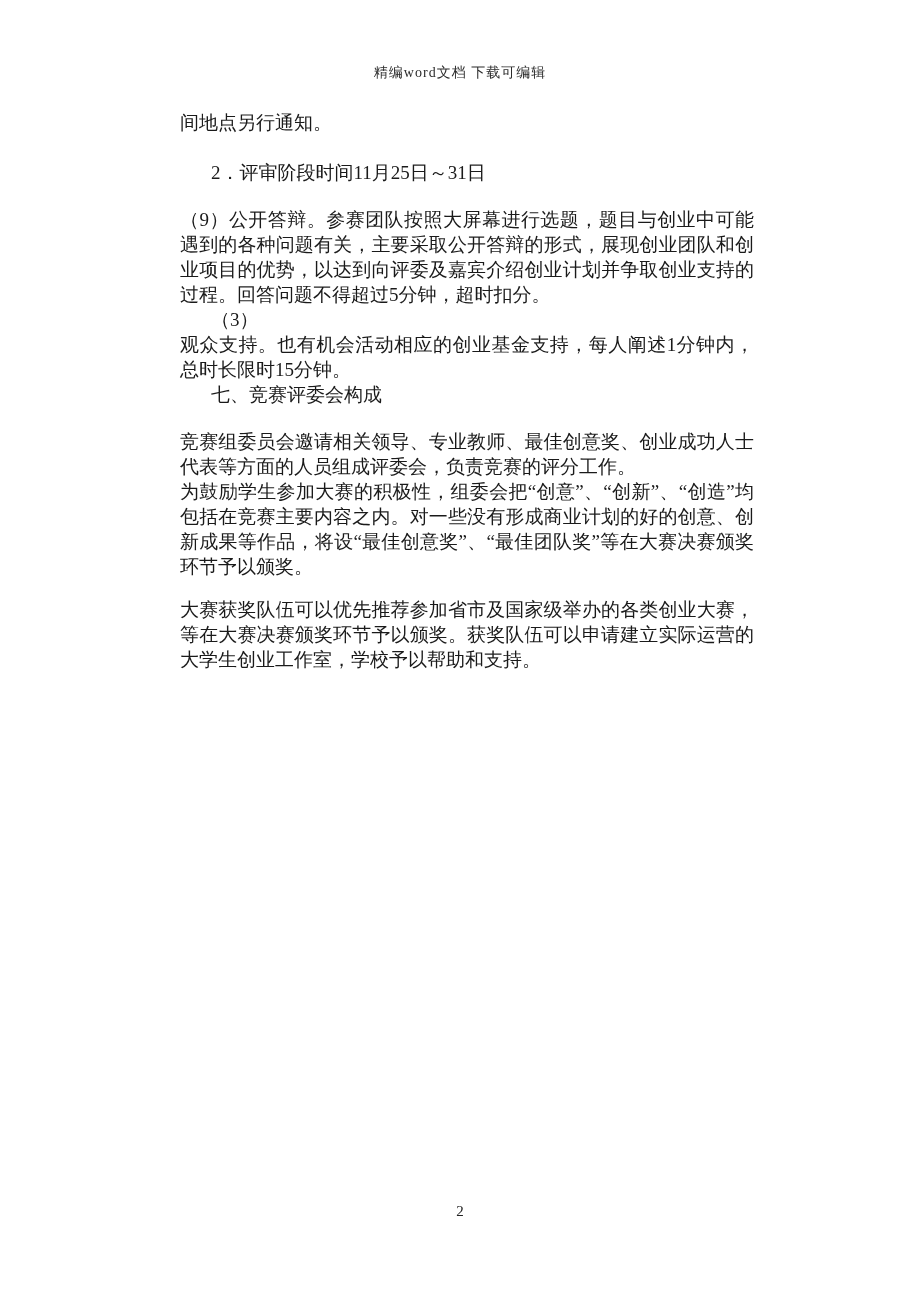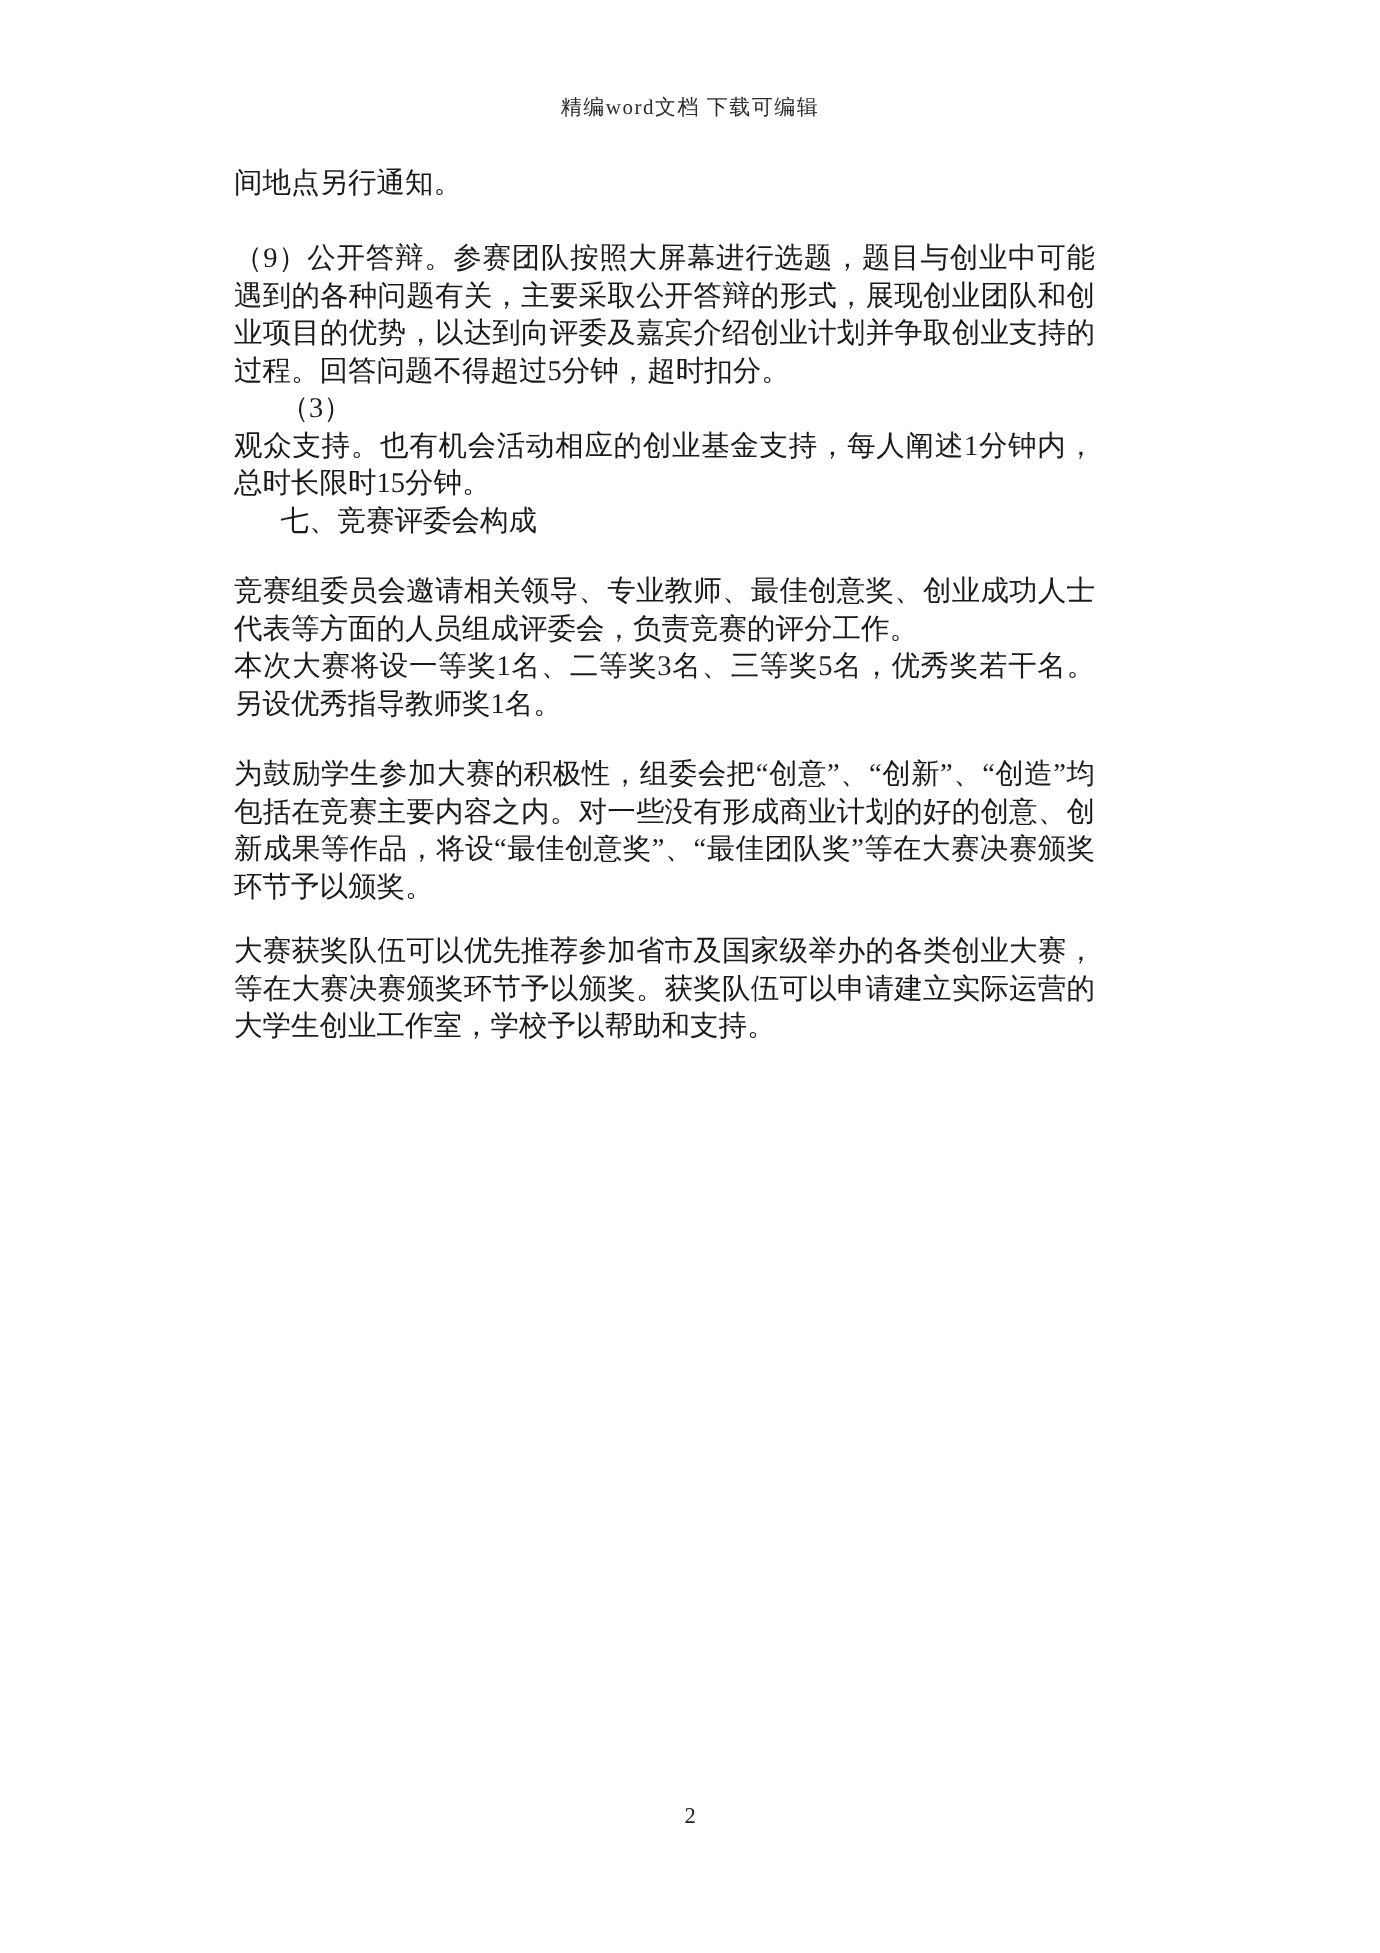--- a/index.html
+++ b/index.html
@@ -23,21 +23,21 @@
     width: 100%;
     text-align: center;
     font-size: 14px;
     line-height: 18px;
     color: #2b2b2b;
     letter-spacing: 1px;
   }
   .content {
     position: absolute;
     top: 110px;
-    left: 156px;
+    left: 180px;
     width: 574px;
     font-size: 19px;
     line-height: 25px;
     color: #1a1a1a;
     text-align: justify;
   }
   .content p {
     margin: 0;
     padding: 0;
   }
@@ -59,25 +59,25 @@
 </style>
 </head>
 <body>
 
 <div class="page">
 
   <div class="page-header">精编word文档 下载可编辑</div>
 
   <div class="content">
     <p class="mb25">间地点另行通知。</p>
+    <p class="indent mb22">2．评审阶段时间11月25日～31日</p>
     <p>（9）公开答辩。参赛团队按照大屏幕进行选题，题目与创业中可能遇到的各种问题有关，主要采取公开答辩的形式，展现创业团队和创业项目的优势，以达到向评委及嘉宾介绍创业计划并争取创业支持的过程。回答问题不得超过5分钟，超时扣分。</p>
     <p class="indent">（3）</p>
     <p>观众支持。也有机会活动相应的创业基金支持，每人阐述1分钟内，总时长限时15分钟。</p>
     <p class="indent mb22">七、竞赛评委会构成</p>
     <p>竞赛组委员会邀请相关领导、专业教师、最佳创意奖、创业成功人士代表等方面的人员组成评委会，负责竞赛的评分工作。</p>
-    <p class="mb22">本次大赛将设一等奖1名、二等奖3名、三等奖5名，优秀奖若干名。另设优秀指导教师奖1名。</p>
     <p class="mb18">为鼓励学生参加大赛的积极性，组委会把“创意”、“创新”、“创造”均包括在竞赛主要内容之内。对一些没有形成商业计划的好的创意、创新成果等作品，将设“最佳创意奖”、“最佳团队奖”等在大赛决赛颁奖环节予以颁奖。</p>
     <p>大赛获奖队伍可以优先推荐参加省市及国家级举办的各类创业大赛，等在大赛决赛颁奖环节予以颁奖。获奖队伍可以申请建立实际运营的大学生创业工作室，学校予以帮助和支持。</p>
   </div>
 
   <div class="page-footer">2</div>
 
 </div>
 
 </body></html>

